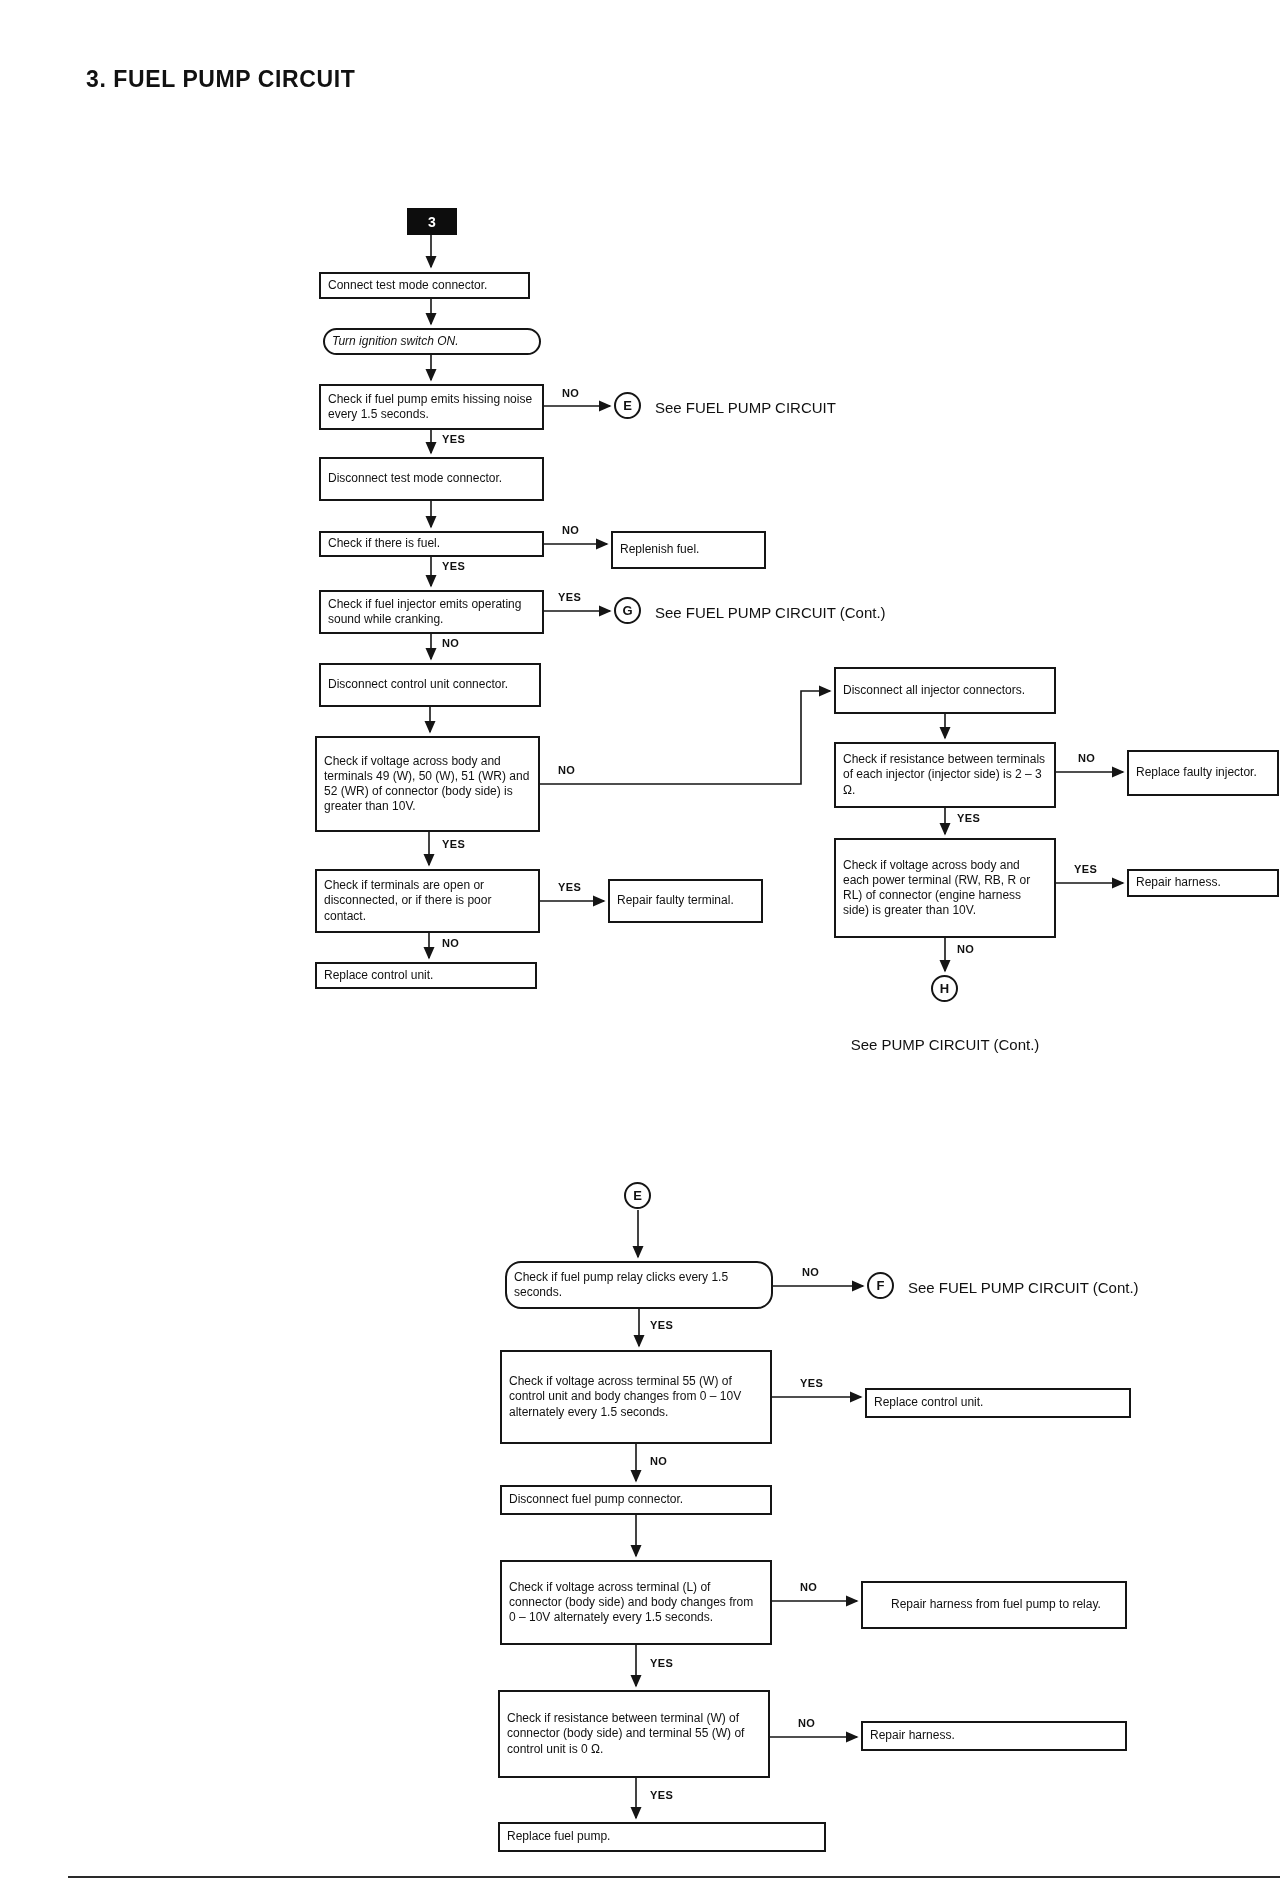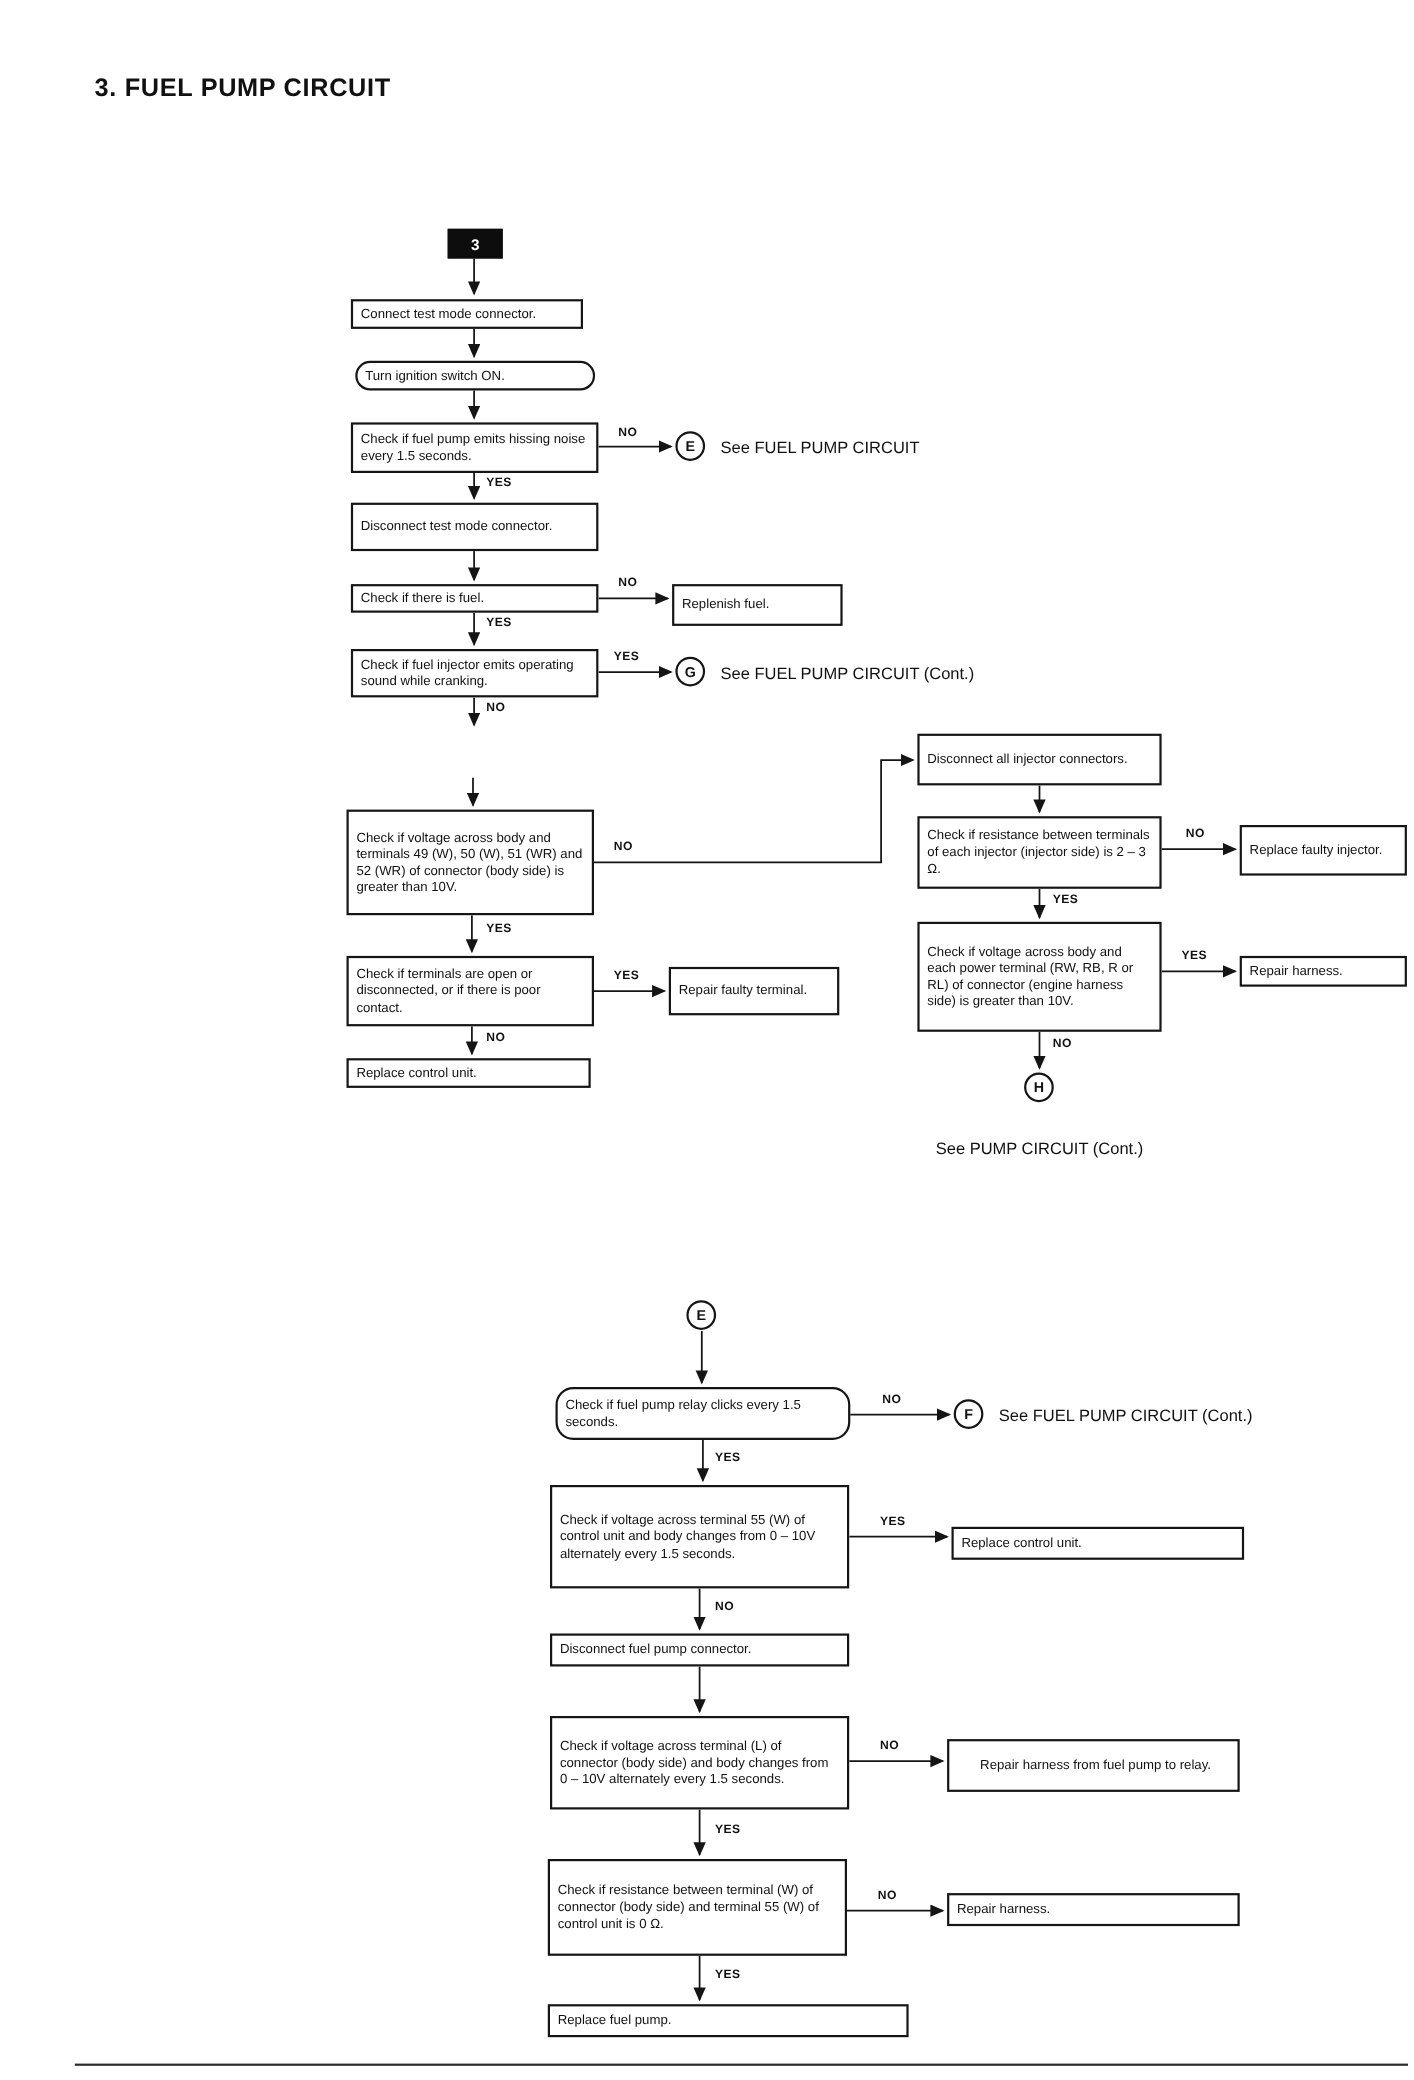--- a/index.html
+++ b/index.html
@@ -7,21 +7,21 @@
   .page {
     position:relative; width:1285px; height:1891px; background:#ffffff;
     font-family:"Liberation Sans", sans-serif; color:#111; overflow:hidden;
   }
   .title { position:absolute; left:86px; top:66px; font-size:23px; font-weight:bold; letter-spacing:0.6px; }
   .box {
     position:absolute; border:2px solid #151515; background:#fff;
     font-size:12px; line-height:1.27; padding:4px 7px;
     display:flex; flex-direction:column; justify-content:center; text-align:left;
   }
-  .stadium { border-radius:15px; }
+  .stadium { border-radius:15px;font-style:italic; }
   .start {
     position:absolute; background:#0d0d0d; color:#fff; border:2px solid #0d0d0d;
     display:flex; align-items:center; justify-content:center;
     font-size:14px; font-weight:bold;
   }
   .circ {
     position:absolute; width:27px; height:27px; border:2px solid #151515; border-radius:50%;
     background:#fff; display:flex; align-items:center; justify-content:center;
     font-size:13px; font-weight:bold;
   }
@@ -92,20 +92,21 @@
   <div class="box" style="left:319px; top:384px; width:225px; height:46px;">Check if fuel pump emits hissing noise every 1.5 seconds.</div>
 
   <div class="box" style="left:319px; top:457px; width:225px; height:44px;">Disconnect test mode connector.</div>
 
   <div class="box" style="left:319px; top:531px; width:225px; height:26px;">Check if there is fuel.</div>
 
   <div class="box" style="left:611px; top:531px; width:155px; height:38px;">Replenish fuel.</div>
 
   <div class="box" style="left:319px; top:590px; width:225px; height:44px;">Check if fuel injector emits operating sound while cranking.</div>
 
+  <div class="box" style="left:319px; top:663px; width:222px; height:44px;">Disconnect control unit connector.</div>
 
   <div class="box" style="left:315px; top:736px; width:225px; height:96px;">Check if voltage across body and terminals 49 (W), 50 (W), 51 (WR) and 52 (WR) of connector (body side) is greater than 10V.</div>
 
   <div class="box" style="left:315px; top:869px; width:225px; height:64px;">Check if terminals are open or disconnected, or if there is poor contact.</div>
 
   <div class="box" style="left:608px; top:879px; width:155px; height:44px;">Repair faulty terminal.</div>
 
   <div class="box" style="left:315px; top:962px; width:222px; height:27px;">Replace control unit.</div>
 
   <div class="box" style="left:834px; top:667px; width:222px; height:47px;">Disconnect all injector connectors.</div>

